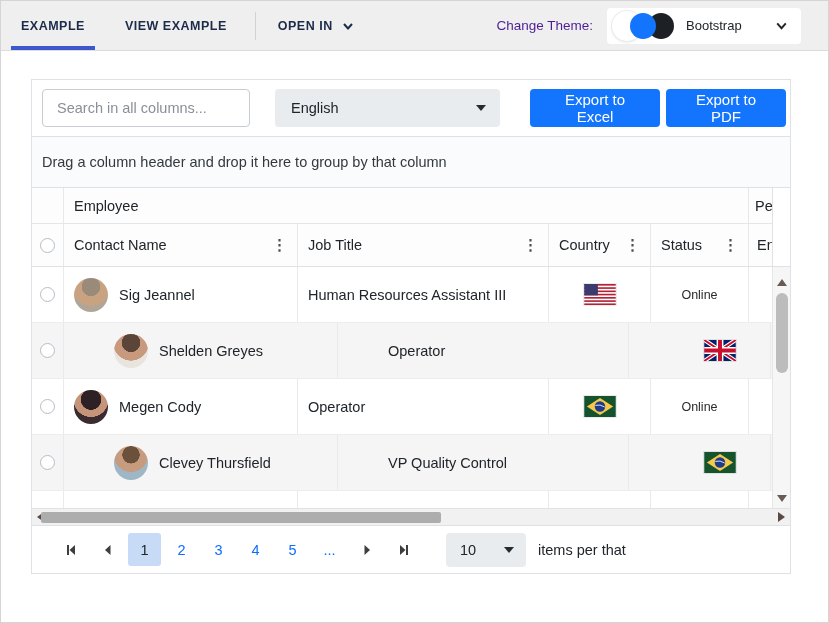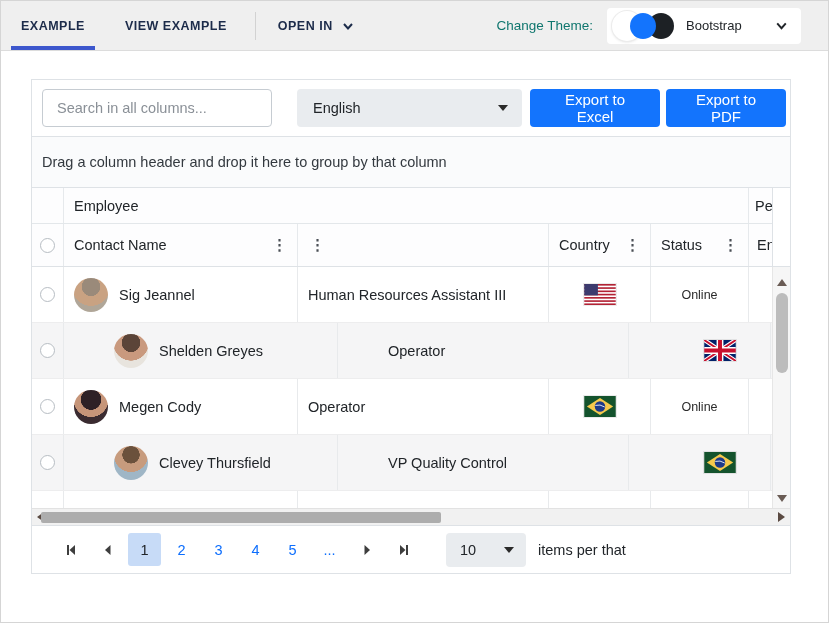--- a/index.html
+++ b/index.html
@@ -25,21 +25,21 @@
     color:#1c2b4a; cursor:pointer;
   }
   .tab.active::after {
     content:""; position:absolute; left:10px; right:10px; bottom:0; height:4px;
     background:#3d57cd;
   }
   .topbar-divider { width:1px; height:28px; background:#d2d2d2; margin:0 8px; }
   .openin { display:flex; align-items:center; gap:8px; padding:0 14px;
     font-size:12.5px; font-weight:700; letter-spacing:.5px; color:#1c2b4a; cursor:pointer; }
   .theme-area { margin-left:auto; display:flex; align-items:center; padding-right:27px; }
-  .theme-label { font-size:13.5px; color:#0f766e; margin-right:14px; }
+  .theme-label { font-size:13.5px; color:#4c1d95; margin-right:14px; }
   .theme-box {
     width:194px; height:36px; background:#fff; border-radius:4px;
     display:flex; align-items:center; padding:0 12px 0 5px; cursor:pointer;
   }
   .swatch { position:relative; width:64px; height:30px; flex:0 0 auto; }
   .swatch .c { position:absolute; border-radius:50%; }
   .swatch .c-white { left:0; top:0; width:30px; height:30px; background:#fff;
     box-shadow:0 0 0 1px #ececec, 0 1px 3px rgba(0,0,0,.15); }
   .swatch .c-dark { right:2px; top:2px; width:26px; height:26px; background:#1d2125; }
   .swatch .c-blue { left:18px; top:2px; width:26px; height:26px; background:#1374fd; z-index:2; }
@@ -50,21 +50,21 @@
     position:absolute; left:30px; top:78px; width:760px;
     border:1px solid #dee2e6; background:#fff;
   }
 
   
   .gtoolbar {
     height:57px; display:flex; align-items:center;
     padding:0 4px 0 10px; border-bottom:1px solid #dee2e6; background:#fff;
   }
   .search-input {
-    width:230px; height:38px; border:1px solid #c6ccd2; border-radius:4px;
+    width:208px; height:38px; border:1px solid #c6ccd2; border-radius:4px;
     padding:0 14px; font-size:14.5px; font-family:"Liberation Sans",sans-serif;
     color:#212529; outline:none; background:#fff;
   }
   .search-input::placeholder { color:#8a9097; }
   .dd {
     background:#e9ecef; border-radius:4px; display:flex; align-items:center;
     cursor:pointer; color:#212529;
   }
   .lang-dd { width:225px; height:38px; margin-left:25px; padding:0 14px 0 16px; font-size:14.5px; }
   .dd-label { flex:1; text-align:left; }
@@ -240,20 +240,21 @@
       </div>
       <div class="hrow hrow-cols">
         <div class="hcell w-check">
           <span class="checkbox"></span>
         </div>
         <div class="hcell w-contact">
           <span class="htext">Contact Name</span>
           <span class="col-menu">⋮</span>
         </div>
         <div class="hcell w-job">
+          <span class="htext">Job Title</span>
           <span class="col-menu">⋮</span>
         </div>
         <div class="hcell w-country">
           <span class="htext">Country</span>
           <span class="col-menu">⋮</span>
         </div>
         <div class="hcell w-status">
           <span class="htext">Status</span>
           <span class="col-menu">⋮</span>
         </div>

